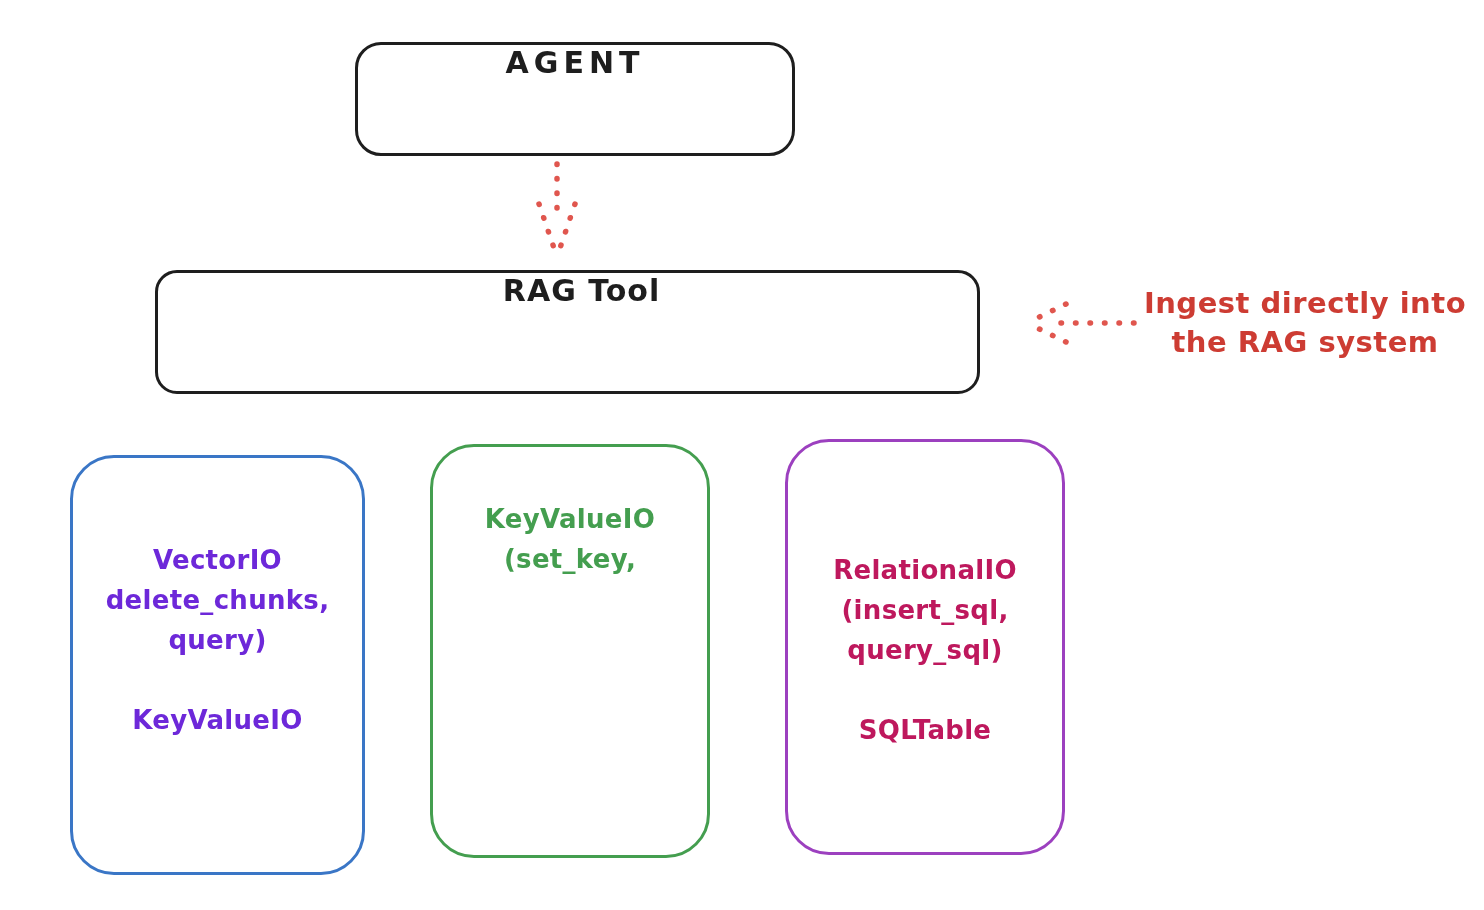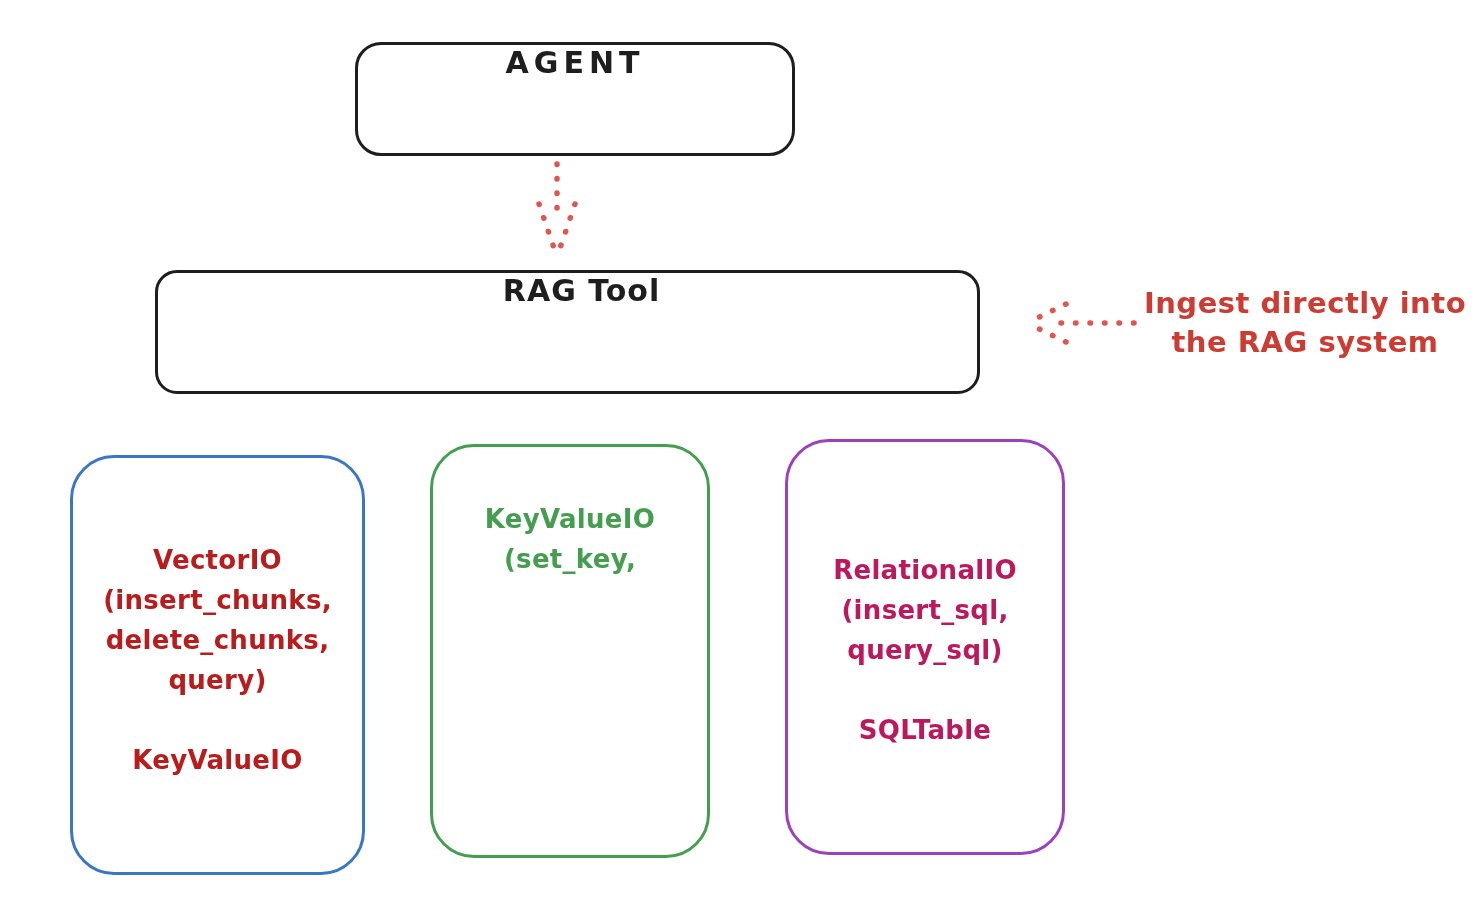--- a/index.html
+++ b/index.html
@@ -135,24 +135,23 @@
     <path d="M46 8 L7 27"></path>
     <path d="M46 46 L7 27"></path>
   </svg>
 
   <div class="annotation" style="color: rgb(205, 60, 51);">
     <div>Ingest directly into</div>
     <div>the RAG system</div>
   </div>
 
   <div class="backend backend-vector" style="border-color: rgb(58, 118, 198);">
-    <div class="backend-text" style="color: #b91c1c; text-align: center;">
+    <div class="backend-text" style="color: #6d28d9; text-align: center;">
       <div class="io-lines">
         <div>VectorIO</div>
-        <div>(insert_chunks,</div>
         <div>delete_chunks,</div>
         <div>query)</div>
       </div>
       <div class="index-label">KeyValueIO</div>
     </div>
   </div>
 
   <div class="backend backend-keyvalue" style="border-color: rgb(68, 158, 79);">
     <div class="backend-text" style="color: rgb(68, 158, 79);">
       <div class="io-lines">

